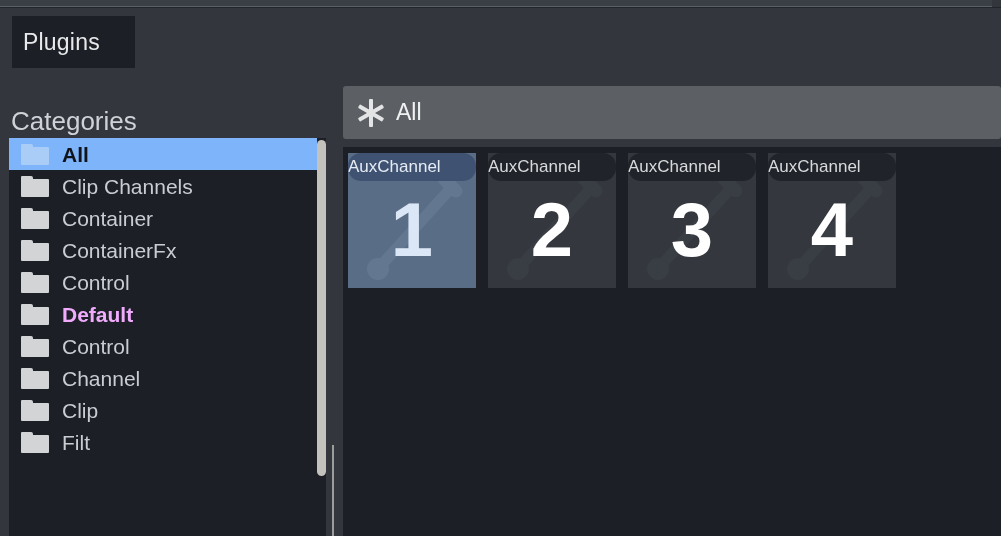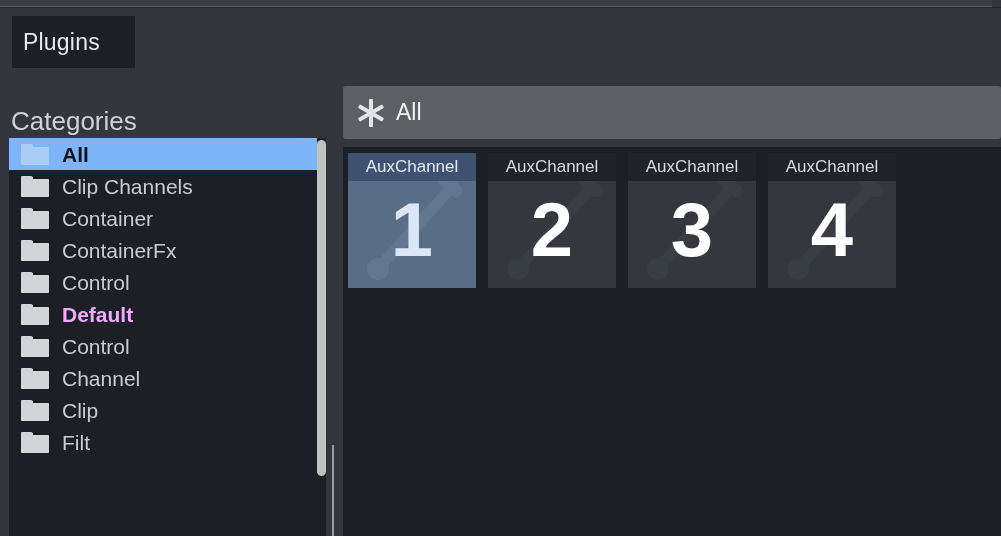--- a/index.html
+++ b/index.html
@@ -247,23 +247,24 @@
     background: #5a6d87;
   }
   .tile-name {
     position: relative;
     z-index: 3;
     height: 28px;
     line-height: 28px;
     background: #202329;
     color: #d8dadd;
     font-size: 17px;
-    text-align: center;
+    text-align: left;
     white-space: nowrap;
     overflow: hidden;
+    border-radius: 13px;
   }
   .tile.selected .tile-name {
     background: #3f5271;
     color: #e6ecf5;
   }
   .tile-watermark {
     position: absolute;
     left: 0; top: 0;
     width: 128px;
     height: 135px;

